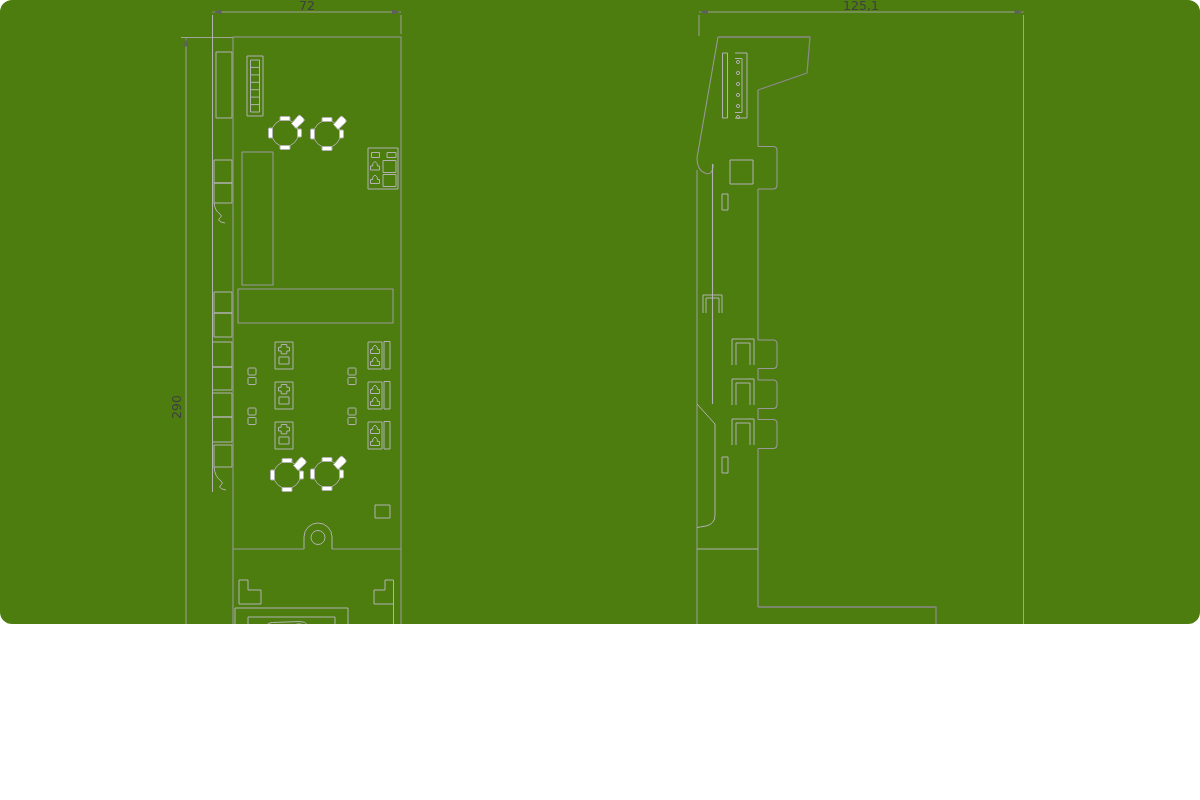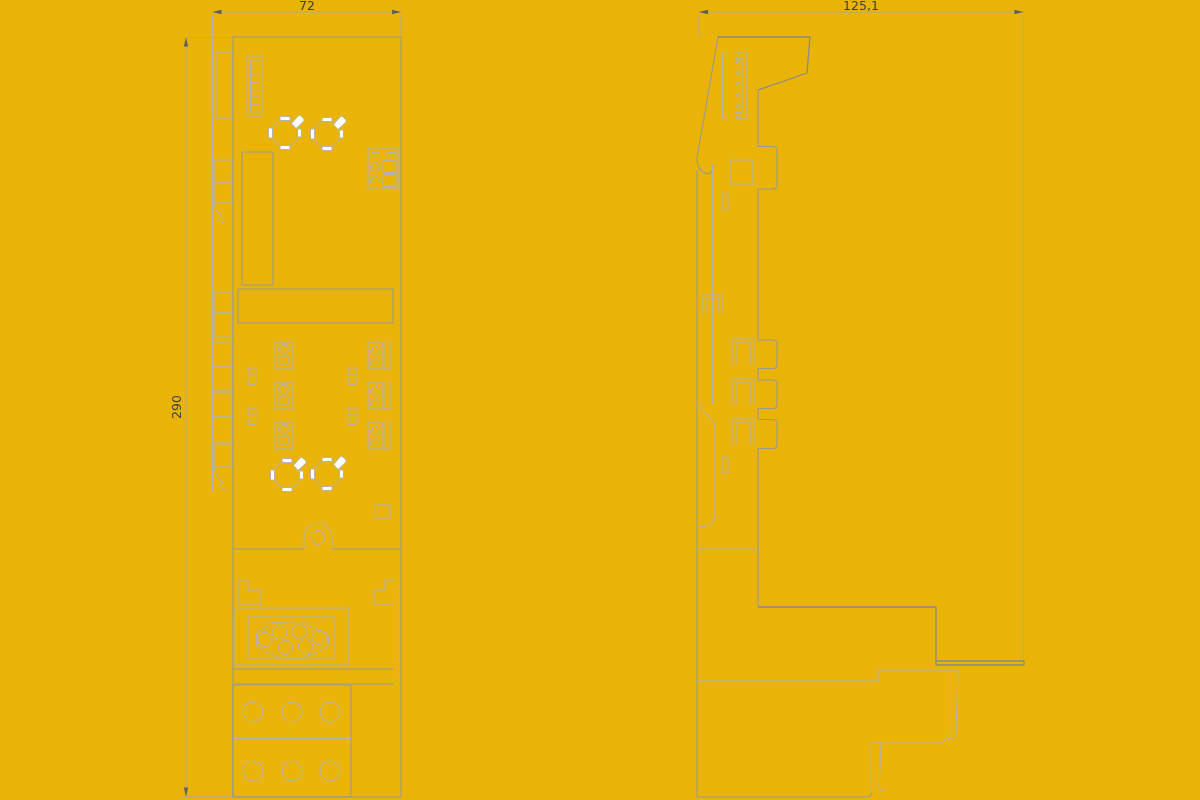--- a/index.html
+++ b/index.html
@@ -1,16 +1,16 @@
 <!DOCTYPE html>
 <html><head>
 <meta charset="utf-8">
 <style>
   html,body{margin:0;padding:0;background:#fff;}
-  .canvas{position:relative;width:1200px;height:800px;background:#eab308;overflow:hidden;}
+  .canvas{position:relative;width:1200px;height:624px;background:#4d7c0f;overflow:hidden;border-radius:12px;}
   svg{display:block;}
   text{font-family:"DejaVu Sans","Liberation Sans",sans-serif;font-size:12.5px;}
 </style>
 </head>
 <body>
 
 <div class="canvas">
 <svg width="1200" height="800" viewBox="0 0 1200 800">
 
   <defs>

